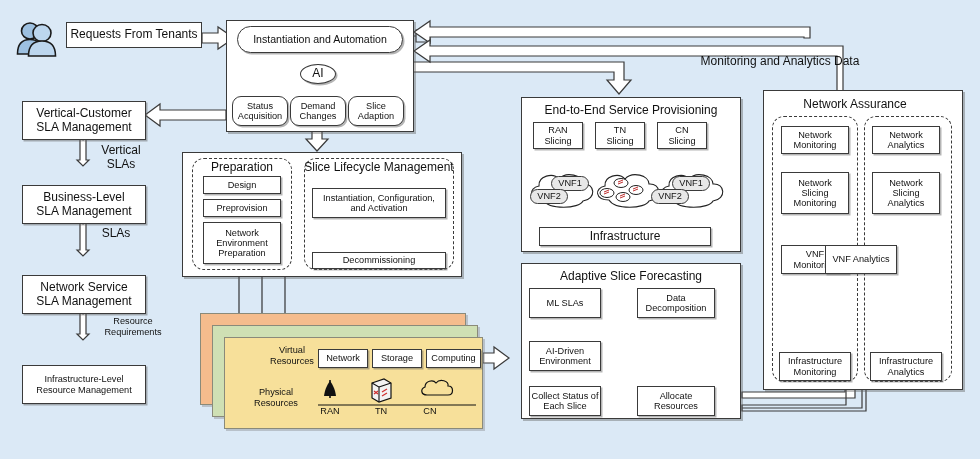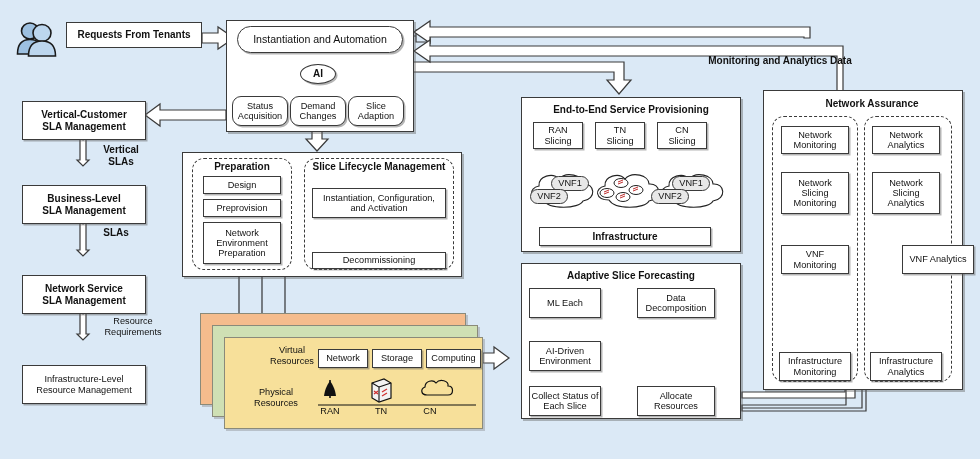--- a/index.html
+++ b/index.html
@@ -36,21 +36,21 @@
   }
   .panel{
     position:absolute;background:#fff;border:1.3px solid #3a3a3a;
     box-sizing:border-box;box-shadow:2px 2px 0 rgba(90,90,90,.4);
   }
   .res{
     position:absolute;box-sizing:border-box;border:1.2px solid #8a8a7a;
     box-shadow:2px 2px 0 rgba(120,120,120,.35);
   }
   .f9{font-size:9.2px;}
-  .f10{font-size:10px;font-weight:bold;}
+  .f10{font-size:12px;}
   .f105{font-size:10.6px;}
 </style>
 </head>
 <body>
 
 <div id="root">
 
   <svg class="layer" viewBox="0 0 980 459">
     <defs>
       <marker id="thin" markerWidth="8" markerHeight="8" refX="6" refY="3" orient="auto">
@@ -260,48 +260,48 @@
   <div class="box pill f9 plain" style="left:551px;top:176px;width:38px;height:15px;background:#e8e8e8;border-width:1px;">VNF1</div>
   <div class="box pill f9 plain" style="left:530px;top:189px;width:38px;height:15px;background:#e8e8e8;border-width:1px;">VNF2</div>
   <div class="box pill f9 plain" style="left:672px;top:176px;width:38px;height:15px;background:#e8e8e8;border-width:1px;">VNF1</div>
   <div class="box pill f9 plain" style="left:651px;top:189px;width:38px;height:15px;background:#e8e8e8;border-width:1px;">VNF2</div>
 
   <div class="box f10" style="left:539px;top:227px;width:172px;height:19px;">Infrastructure</div>
 
   <div class="panel" style="left:521px;top:263px;width:220px;height:156px;"></div>
   <div class="lbl f10" style="left:521px;top:270px;width:220px;">Adaptive Slice Forecasting</div>
 
-  <div class="box f9" style="left:529px;top:288px;width:72px;height:30px;">ML Each</div>
+  <div class="box f9" style="left:529px;top:288px;width:72px;height:30px;">ML SLAs</div>
   <div class="box f9" style="left:637px;top:288px;width:78px;height:30px;white-space:pre-line;">Data
 Decomposition</div>
   <div class="box f9" style="left:529px;top:341px;width:72px;height:30px;white-space:pre-line;">AI-Driven
 Environment</div>
   <div class="box f9" style="left:529px;top:386px;width:72px;height:30px;white-space:pre-line;">Collect Status of
 Each Slice</div>
   <div class="box f9" style="left:637px;top:386px;width:78px;height:30px;white-space:pre-line;">Allocate
 Resources</div>
 
   <div class="panel" style="left:763px;top:90px;width:200px;height:300px;"></div>
-  <div class="lbl f10" style="left:763px;top:98px;width:184px;padding-left:17px;">Network Assurance</div>
+  <div class="lbl f10" style="left:763px;top:98px;width:184px;">Network Assurance</div>
 
   <div class="dash" style="left:772px;top:116px;width:86px;height:266px;"></div>
   <div class="dash" style="left:864px;top:116px;width:88px;height:266px;"></div>
 
   <div class="box f9" style="left:781px;top:126px;width:68px;height:28px;white-space:pre-line;">Network
 Monitoring</div>
   <div class="box f9" style="left:781px;top:172px;width:68px;height:42px;white-space:pre-line;">Network
 Slicing
 Monitoring</div>
   <div class="box f9" style="left:781px;top:245px;width:68px;height:29px;white-space:pre-line;">VNF
 Monitoring</div>
   <div class="box f9" style="left:779px;top:352px;width:72px;height:29px;white-space:pre-line;">Infrastructure
 Monitoring</div>
 
   <div class="box f9" style="left:872px;top:126px;width:68px;height:28px;white-space:pre-line;">Network
 Analytics</div>
   <div class="box f9" style="left:872px;top:172px;width:68px;height:42px;white-space:pre-line;">Network
 Slicing
 Analytics</div>
-  <div class="box f9" style="left:902px;top:245px;width:72px;height:29px;">VNF Analytics</div>
+  <div class="box f9" style="left:825px;top:245px;width:72px;height:29px;">VNF Analytics</div>
   <div class="box f9" style="left:870px;top:352px;width:72px;height:29px;white-space:pre-line;">Infrastructure
 Analytics</div>
 
 </div>
 
 </body></html>

